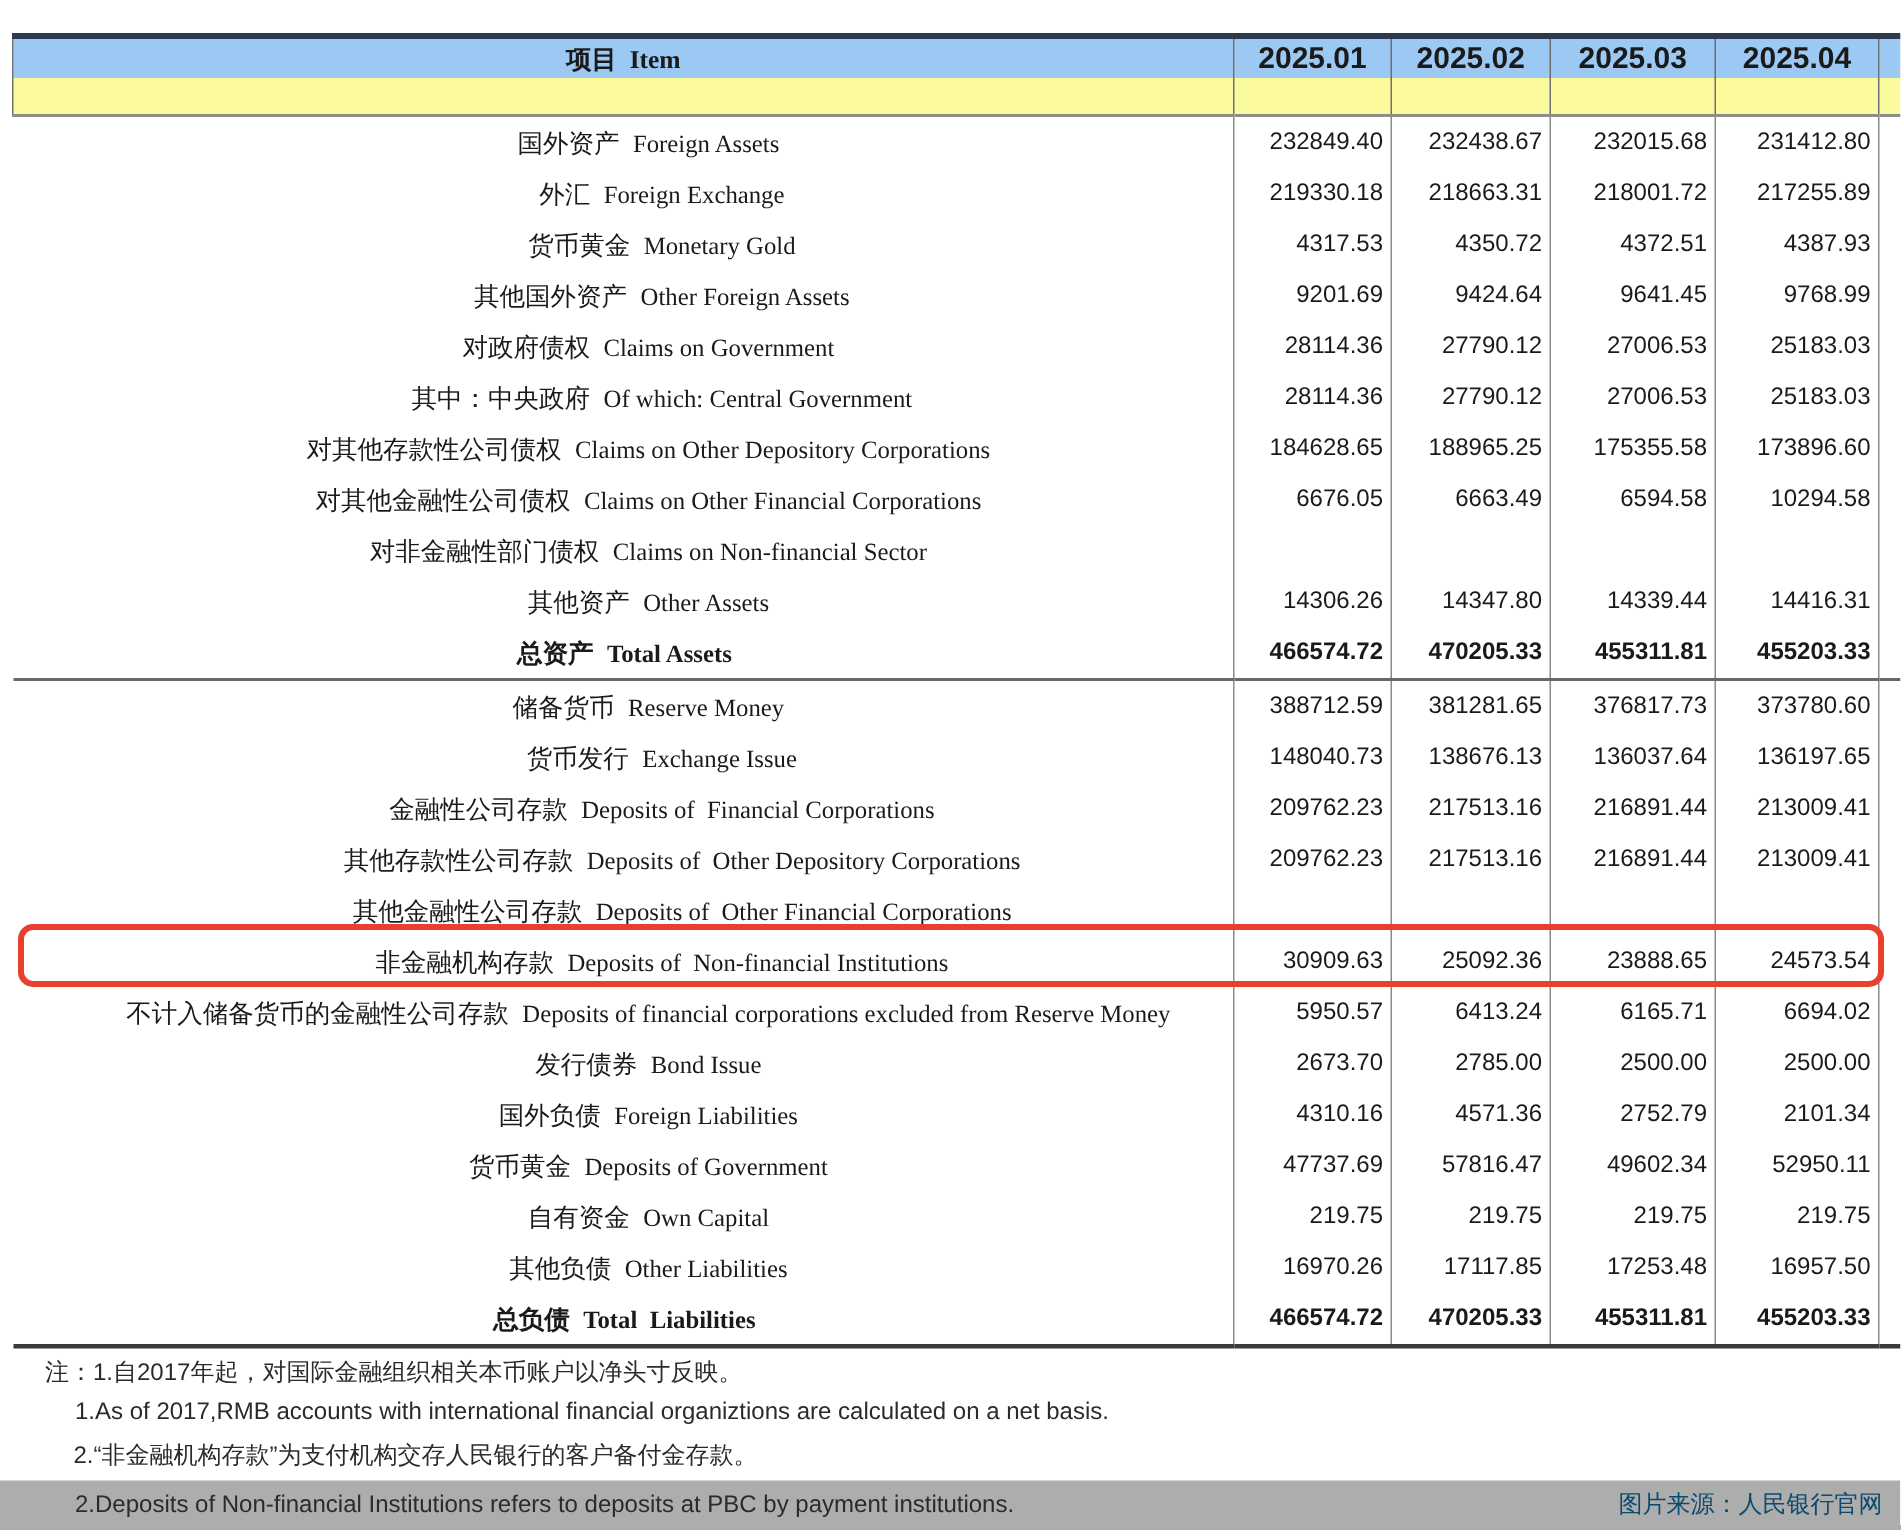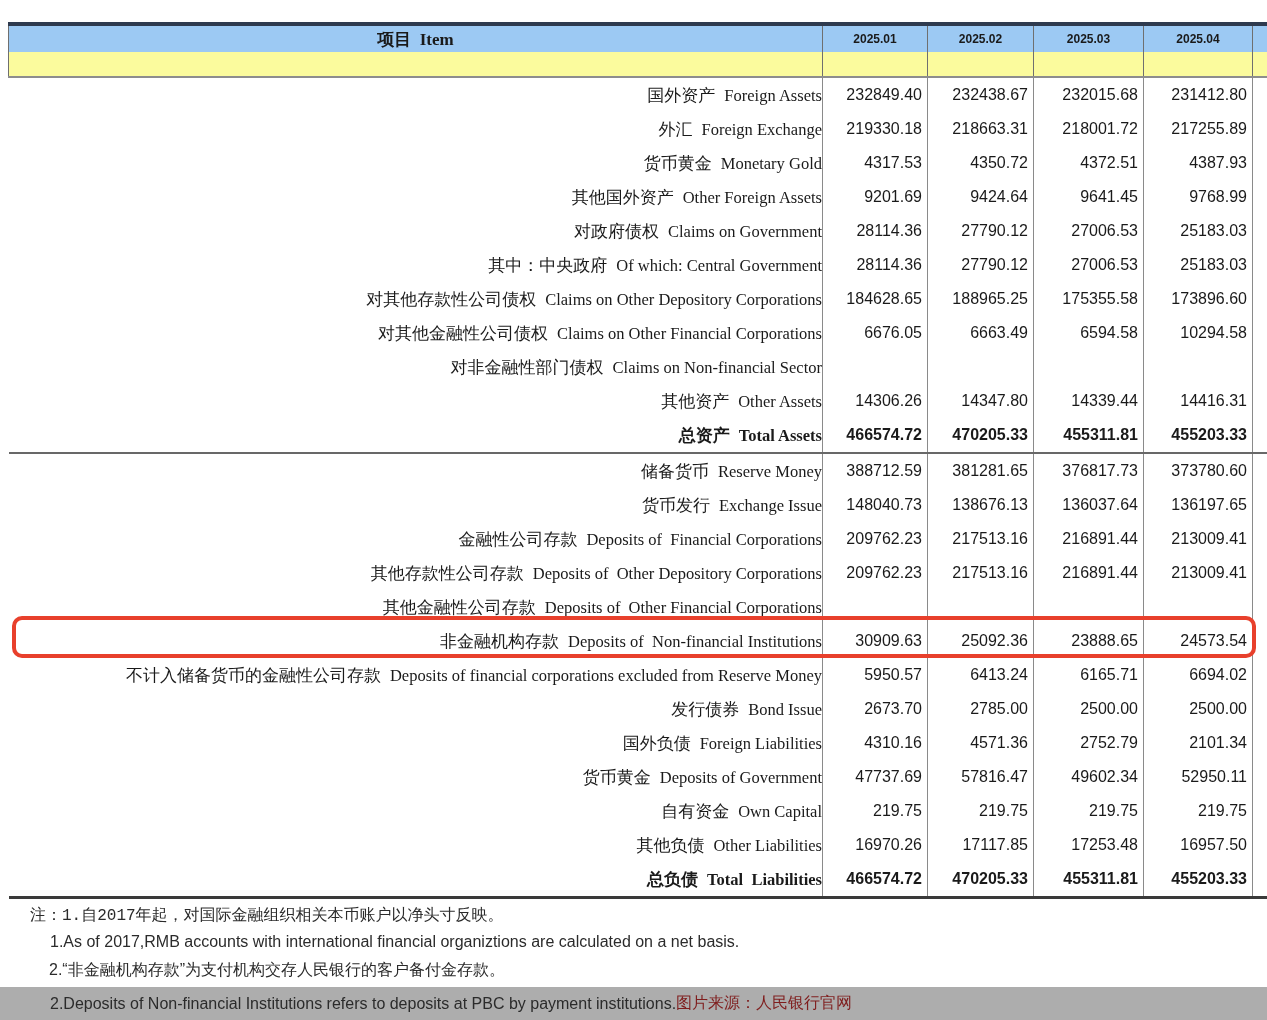--- a/index.html
+++ b/index.html
@@ -11,31 +11,31 @@
   table.sheet {
     position:absolute; left:8px; top:22px; width:1259px;
     border-collapse:collapse; table-layout:fixed;
     border-top:4px solid #2e3a4e;
   }
   col.c-item { width:814px; }
   col.c-m1 { width:105px; } col.c-m2 { width:106px; }
   col.c-m3 { width:110px; } col.c-m4 { width:109px; }
   col.c-stub { width:15px; }
   tr.hdr-blue th {
-    background:#9cc9f3; height:26px; font-size:12px; font-weight:bold;
+    background:#9cc9f3; height:26px; font-size:20px; font-weight:bold;
     text-align:center; vertical-align:middle; border-left:1px solid #6f6f6f;
     padding:0;
   }
   tr.hdr-blue th.item-hdr { font-family:"Liberation Serif", serif; font-size:17px; }
   tr.hdr-yellow th {
     background:#fbfb9d; height:24px; border-left:1px solid #6f6f6f;
     border-bottom:2px solid #8d8d8d; padding:0;
   }
   tbody td { height:34px; padding:0; vertical-align:middle; font-size:16px; }
-  tbody td.label { text-align:right; overflow:hidden; white-space:nowrap; }
+  tbody td.label { text-align:center; overflow:hidden; white-space:nowrap; }
   tbody td.label .zh { font-family:"Liberation Serif", serif; font-size:17px; }
   tbody td.label .en { font-family:"Liberation Serif", serif; font-size:16.5px; margin-left:9px; white-space:pre; }
   tbody td.val {
     border-left:1px solid #8a8a8a; text-align:right; padding-right:5px;
     font-family:"Liberation Sans", sans-serif;
   }
   tbody tr.ind0 td.label { padding-left:2px; }
   tbody tr.ind1 td.label { padding-left:34px; }
   tbody tr.ind2 td.label { padding-left:52px; }
   tbody tr.ind3 td.label { padding-left:79px; }
@@ -43,32 +43,32 @@
   tbody tr.section-end td { border-bottom:2px solid #686868; }
   tbody tr:last-child td { border-bottom:3px solid #3a3a3a; }
   
   .red-box {
     position:absolute; left:12px; top:616px; width:1244px; height:42px;
     border:4px solid #e8402c; border-radius:10px; box-sizing:border-box;
     pointer-events:none;
   }
   
   .note { position:absolute; font-size:16px; color:#2b2b2b; white-space:nowrap; }
-  .n1 { left:30px; top:905px;font-family:Liberation Mono, monospace; }
+  .n1 { left:30px; top:905px; }
   .n2 { left:50px; top:933px; }
   .n3 { left:49px; top:960px; }
   
   .graybar {
     position:absolute; left:0; top:987px; width:1267px; height:33px;
     background:#adadad; display:flex; align-items:center;
-    box-sizing:border-box;
+    justify-content:space-between; box-sizing:border-box;
     padding:0 12px 0 50px;
   }
   .graybar .note4 { font-size:16px; color:#2b2b2b; white-space:nowrap; }
-  .graybar .source { font-size:16px; color:#7f1d1d; white-space:nowrap; }
+  .graybar .source { font-size:16px; color:#0c4a6e; white-space:nowrap; }
 </style>
 </head>
 <body>
 
 <div class="page">
 
   <table class="sheet">
     <colgroup>
       <col class="c-item">
         <col class="c-m1">

